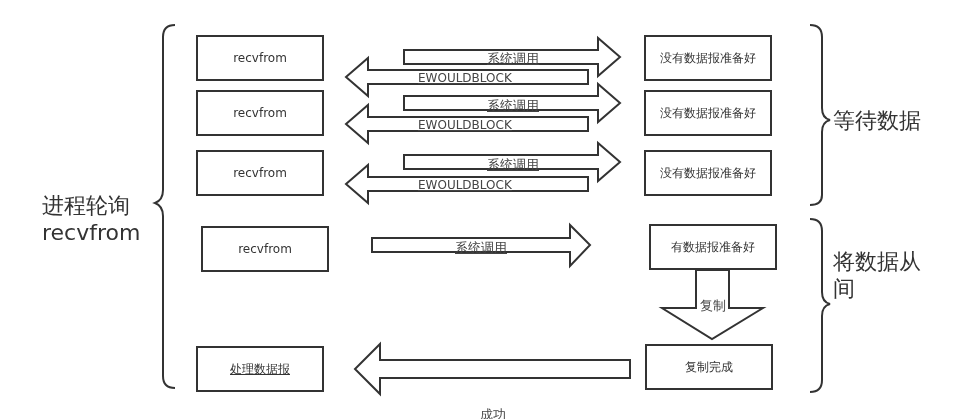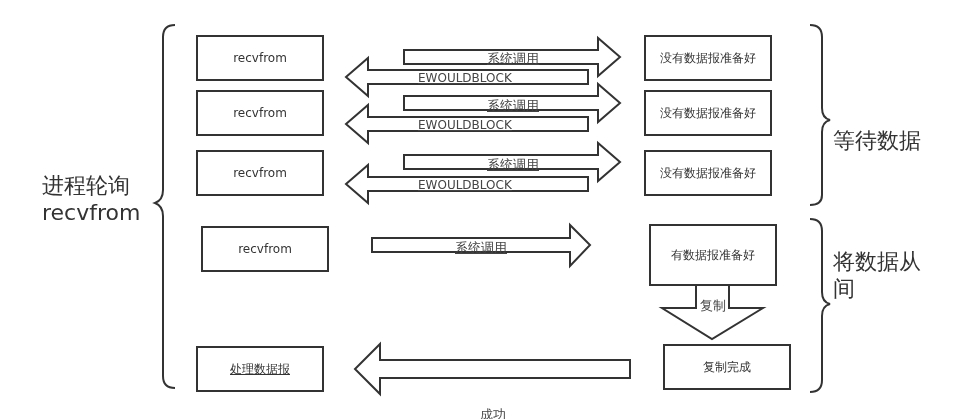--- a/index.html
+++ b/index.html
@@ -34,26 +34,26 @@
     <path d="M588,177 L368,177 L368,165 L346,184 L368,203 L368,191 L588,191 Z"></path>
 
     <path d="M372,238 L570,238 L570,225 L590,245 L570,266 L570,252 L372,252 Z"></path>
 
     <path d="M696,270 L729,270 L729,308 L763,308 L712,339 L662,308 L696,308 Z"></path>
 
     <path d="M630,360 L380,360 L380,344 L355,369 L380,394 L380,378 L630,378 Z"></path>
   </g>
 </svg>
 
-<div class="big" style="left:42px;top:172px;">
+<div class="big" style="left:42px;top:192px;">
   <div>进程轮询</div>
   <div>recvfrom</div>
 </div>
 
-<div class="big" style="left:833px;top:107px;margin-top:20px;">等待数据</div>
+<div class="big" style="left:833px;top:107px;">等待数据</div>
 <div class="big" style="left:833px;top:248px;">
   <div>将数据从</div>
   <div>间</div>
 </div>
 
 <div class="box" style="left:196px;top:35px;width:128px;height:46px;">recvfrom</div>
 <div class="box" style="left:196px;top:90px;width:128px;height:46px;">recvfrom</div>
 <div class="box" style="left:196px;top:150px;width:128px;height:46px;">recvfrom</div>
 
 <div class="box" style="left:644px;top:35px;width:128px;height:46px;">没有数据报准备好</div>
@@ -62,19 +62,19 @@
 
 <div class="alabel" style="left:487px;top:50px;">系统调用</div>
 <div class="alabel" style="left:418px;top:71px;font-size:12px;">EWOULDBLOCK</div>
 <div class="alabel" style="left:487px;top:97px;">系统调用</div>
 <div class="alabel" style="left:418px;top:118px;font-size:12px;">EWOULDBLOCK</div>
 <div class="alabel" style="left:487px;top:156px;">系统调用</div>
 <div class="alabel" style="left:418px;top:178px;font-size:12px;">EWOULDBLOCK</div>
 
 <div class="box" style="left:201px;top:226px;width:128px;height:46px;">recvfrom</div>
 <div class="alabel" style="left:455px;top:239px;">系统调用</div>
-<div class="box" style="left:649px;top:224px;width:128px;height:62px;">有数据报准备好</div>
+<div class="box" style="left:649px;top:224px;width:128px;height:46px;">有数据报准备好</div>
 
 <div class="alabel" style="left:700px;top:297px;text-decoration:none;">复制</div>
 
 <div class="box" style="left:196px;top:346px;width:128px;height:46px;text-decoration:underline;">处理数据报</div>
 <div class="alabel" style="left:480px;top:362px;margin-top:44px;">成功</div>
-<div class="box" style="left:663px;top:344px;width:128px;height:46px;">复制完成</div>
+<div class="box" style="left:645px;top:344px;width:128px;height:46px;">复制完成</div>
 
 </body></html>

